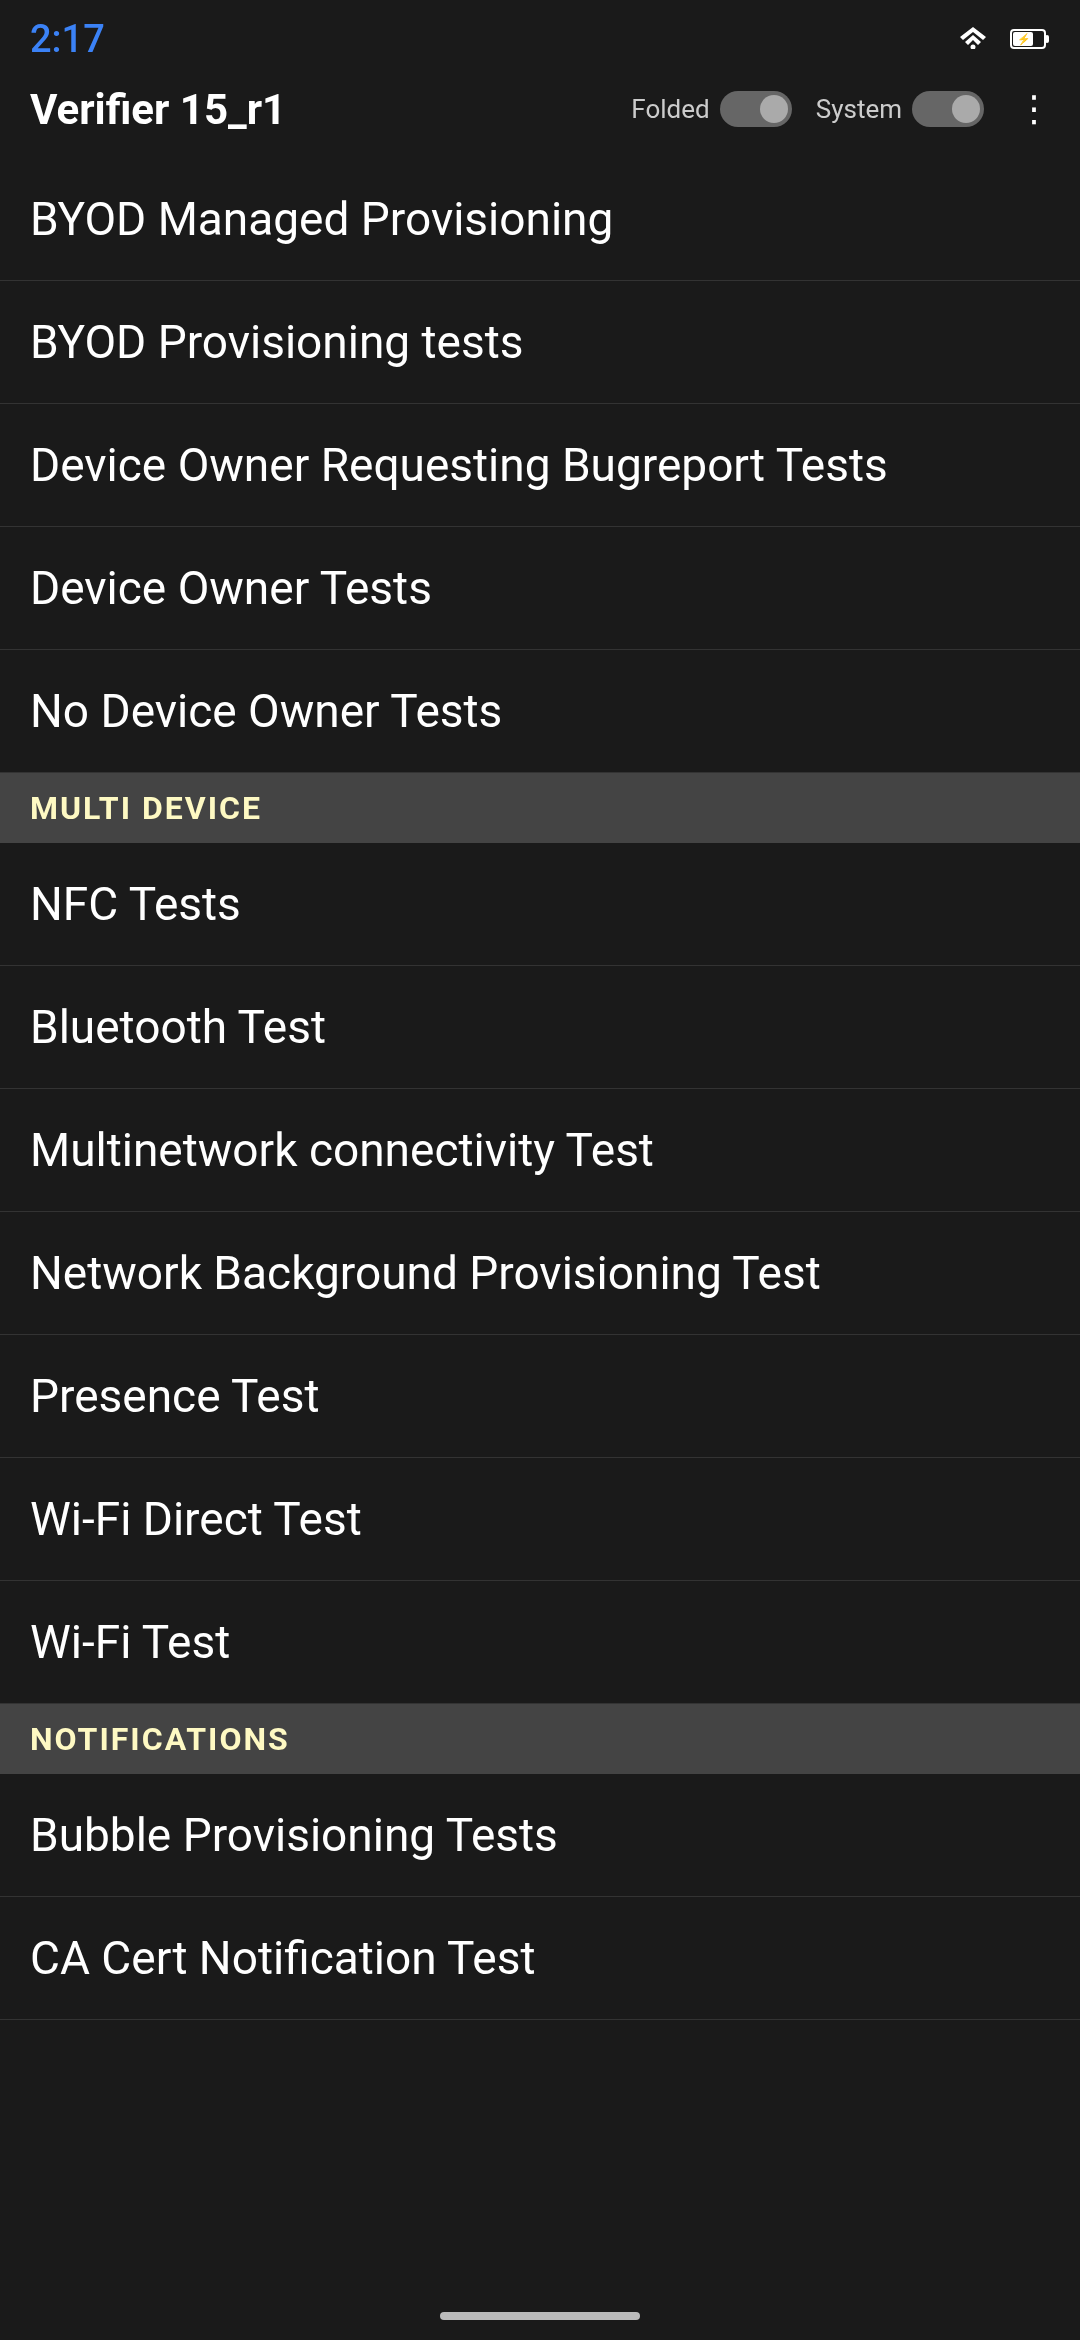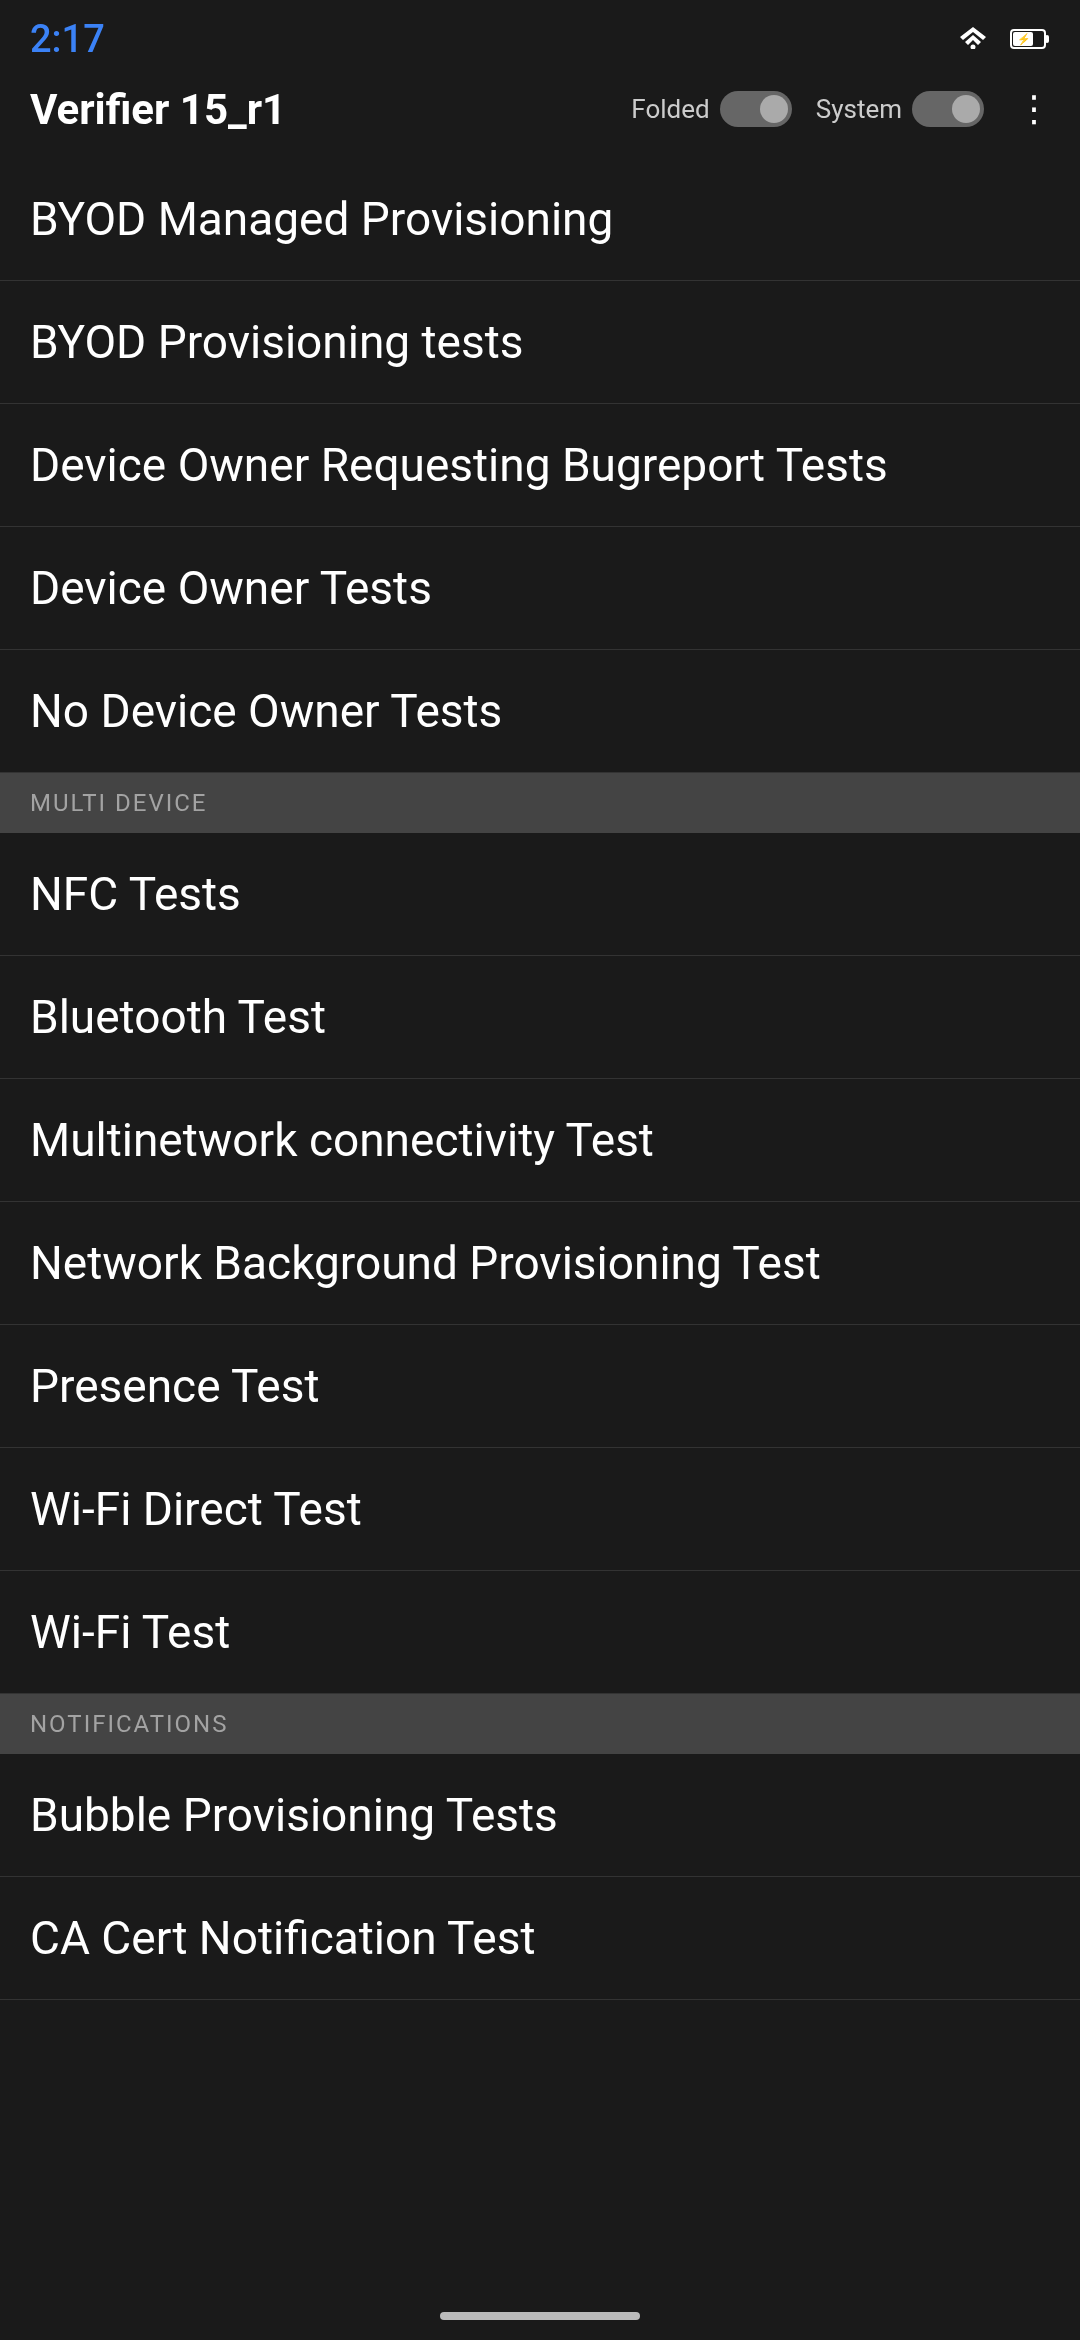--- a/index.html
+++ b/index.html
@@ -115,23 +115,23 @@
     }
 
     .section-header {
       background-color: #444444;
       padding: 16px 30px;
       display: flex;
       align-items: center;
     }
 
     .section-header-text {
-      font-size: 24px;
-      font-weight: 400;
-      color: #a3a3a3;
+      font-size: 32px;
+      font-weight: 700;
+      color: #fef9c3;
       letter-spacing: 2px;
       text-transform: uppercase;
     }
 
     .home-indicator {
       position: fixed;
       bottom: 20px;
       left: 50%;
       transform: translateX(-50%);
       width: 200px;

